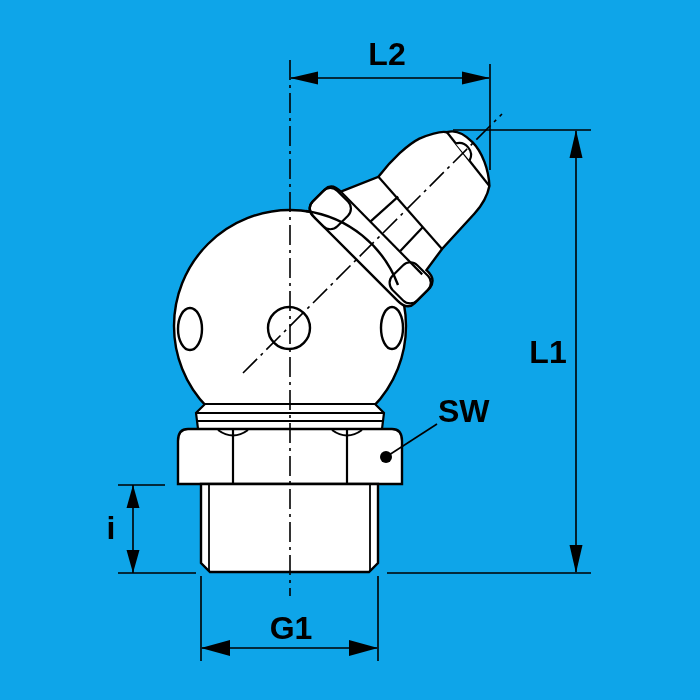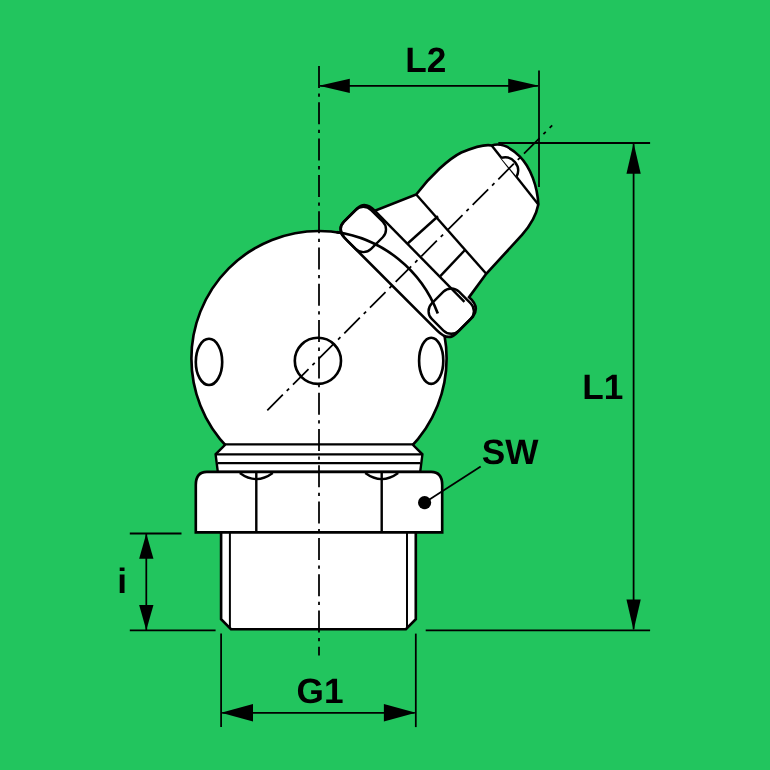--- a/index.html
+++ b/index.html
@@ -1,16 +1,16 @@
 <!DOCTYPE html>
 <html><head>
 <meta charset="utf-8">
 <style>
   html,body{margin:0;padding:0;background:#fff;}
-  #canvas{width:700px;height:700px;position:relative;background:#22c55e;}
+  #canvas{width:700px;height:700px;position:relative;background:#0ea5e9;}
   svg{position:absolute;top:0;left:0;}
   text{font-family:"Liberation Sans",sans-serif;font-weight:bold;}
 </style>
 </head>
 <body>
 
 <div id="canvas">
 <svg width="700" height="700" viewBox="0 0 700 700">
 
   <g>

